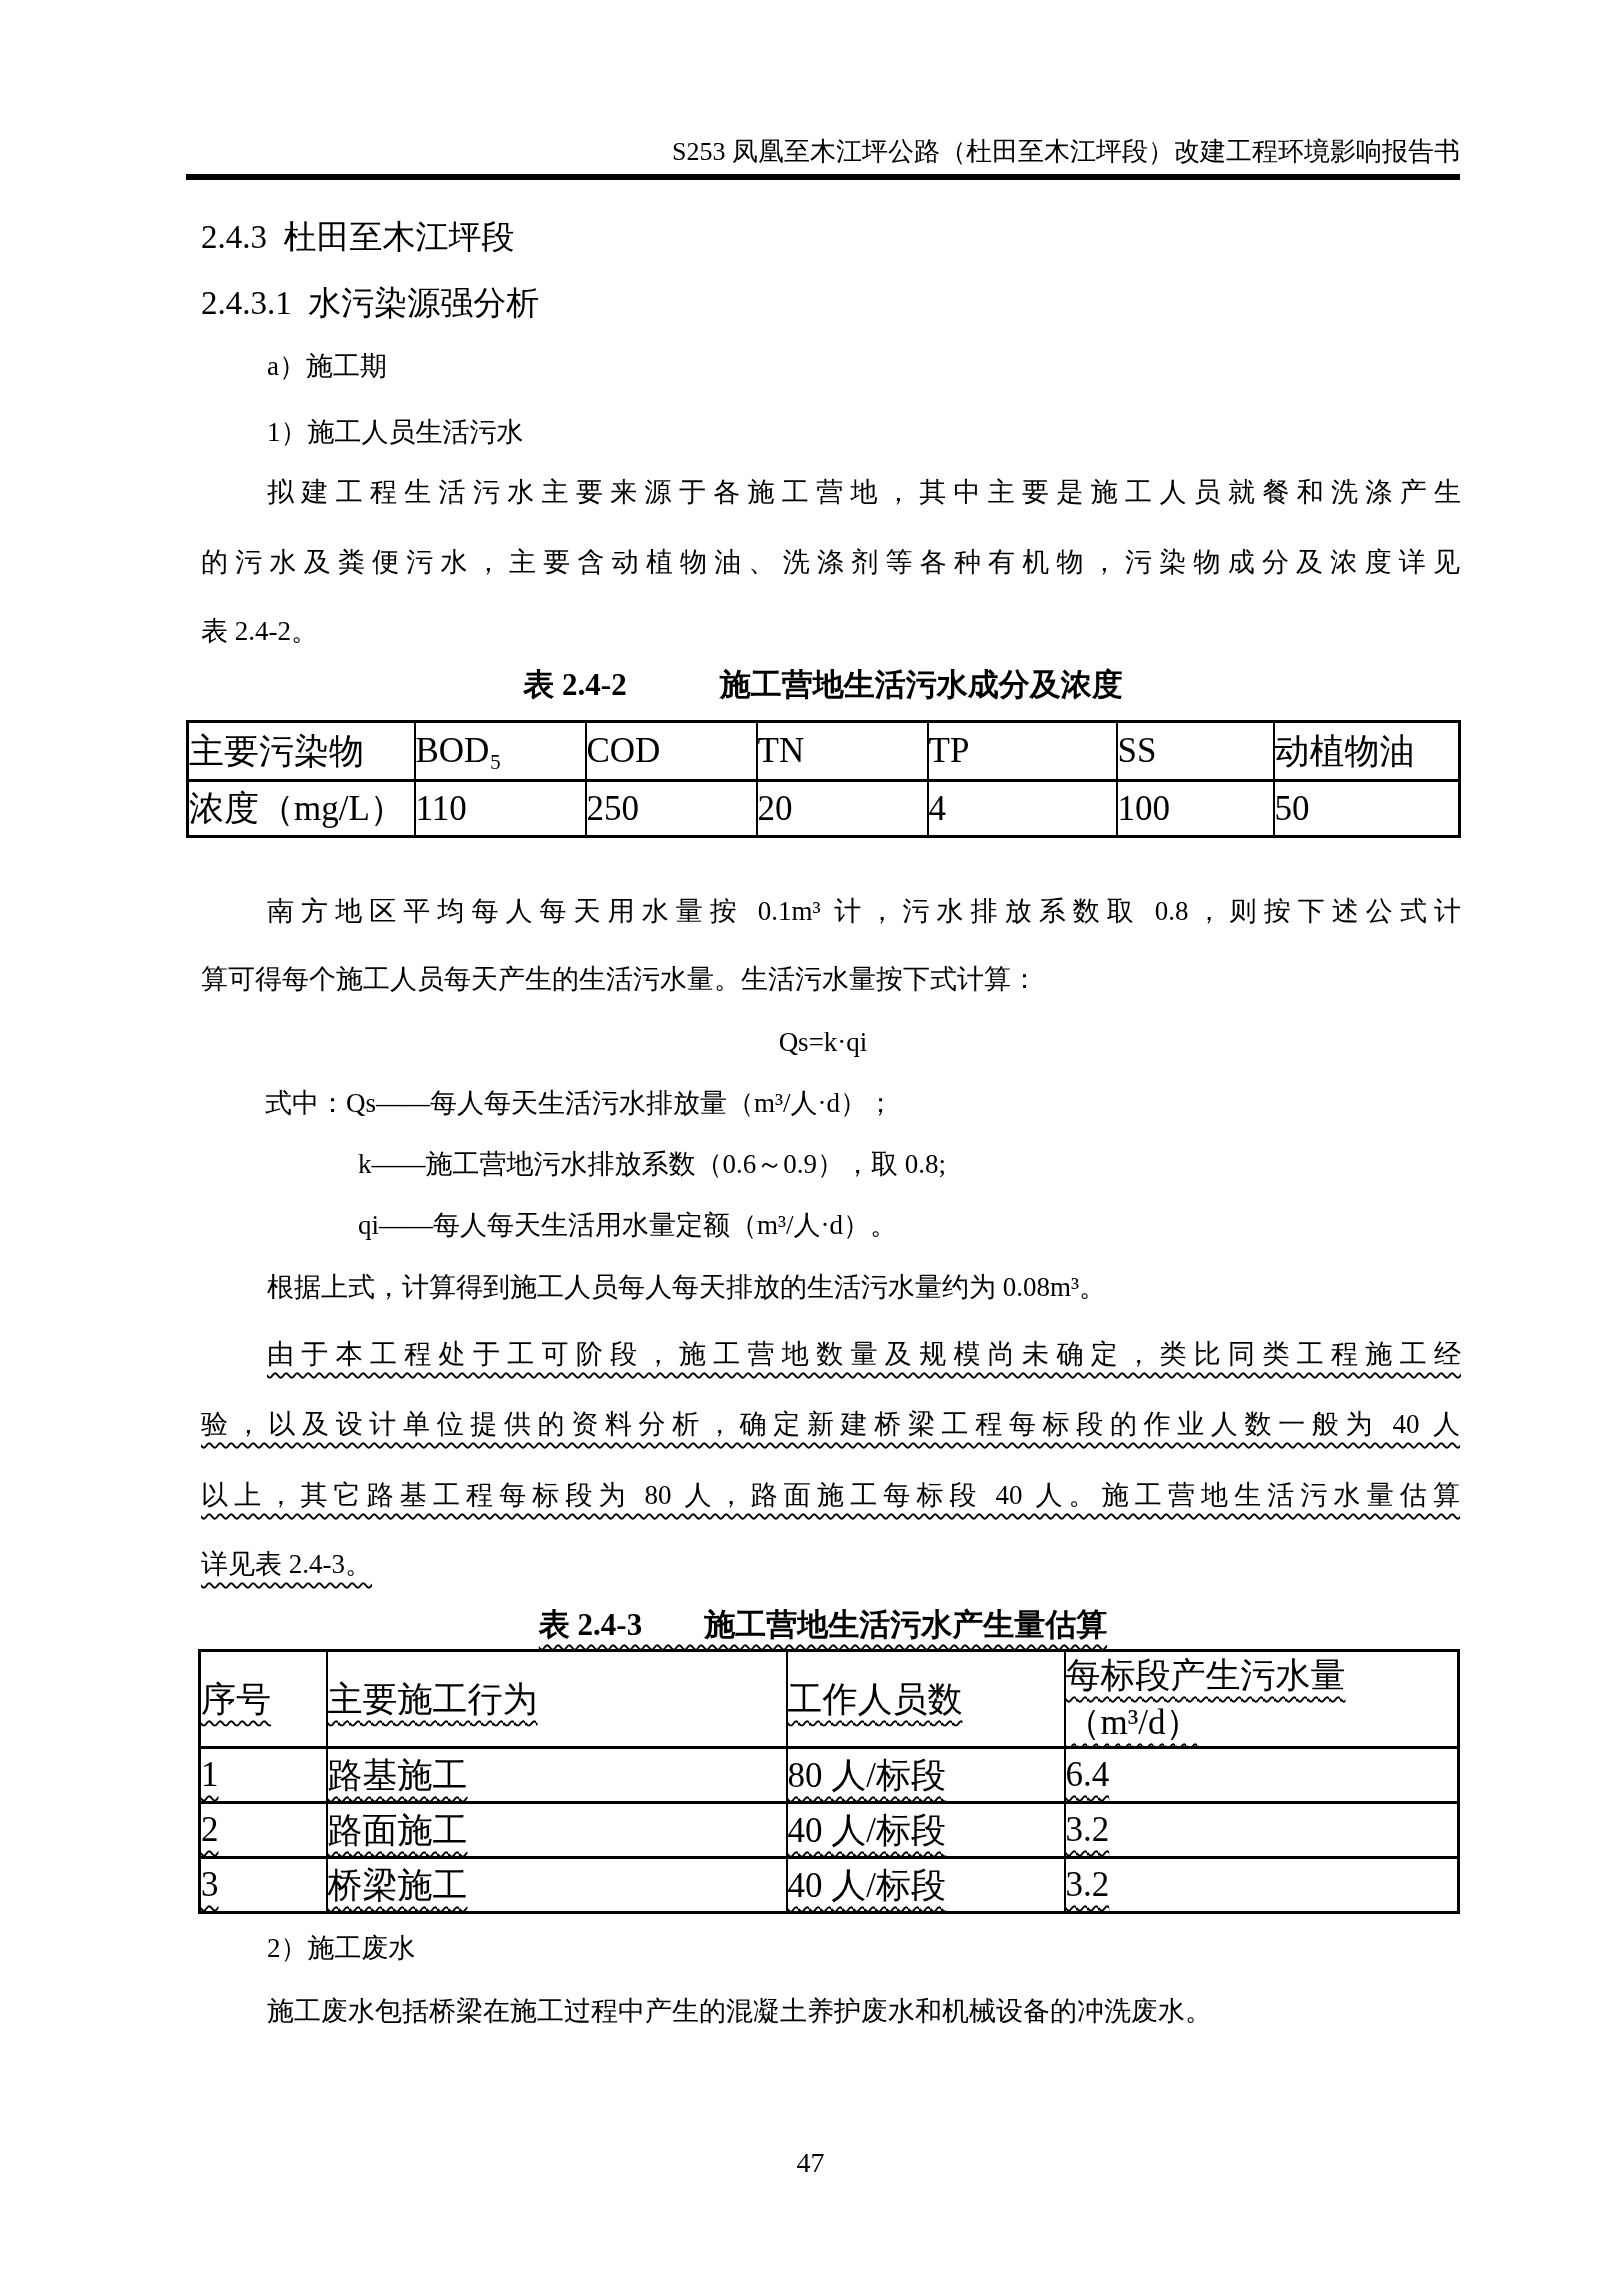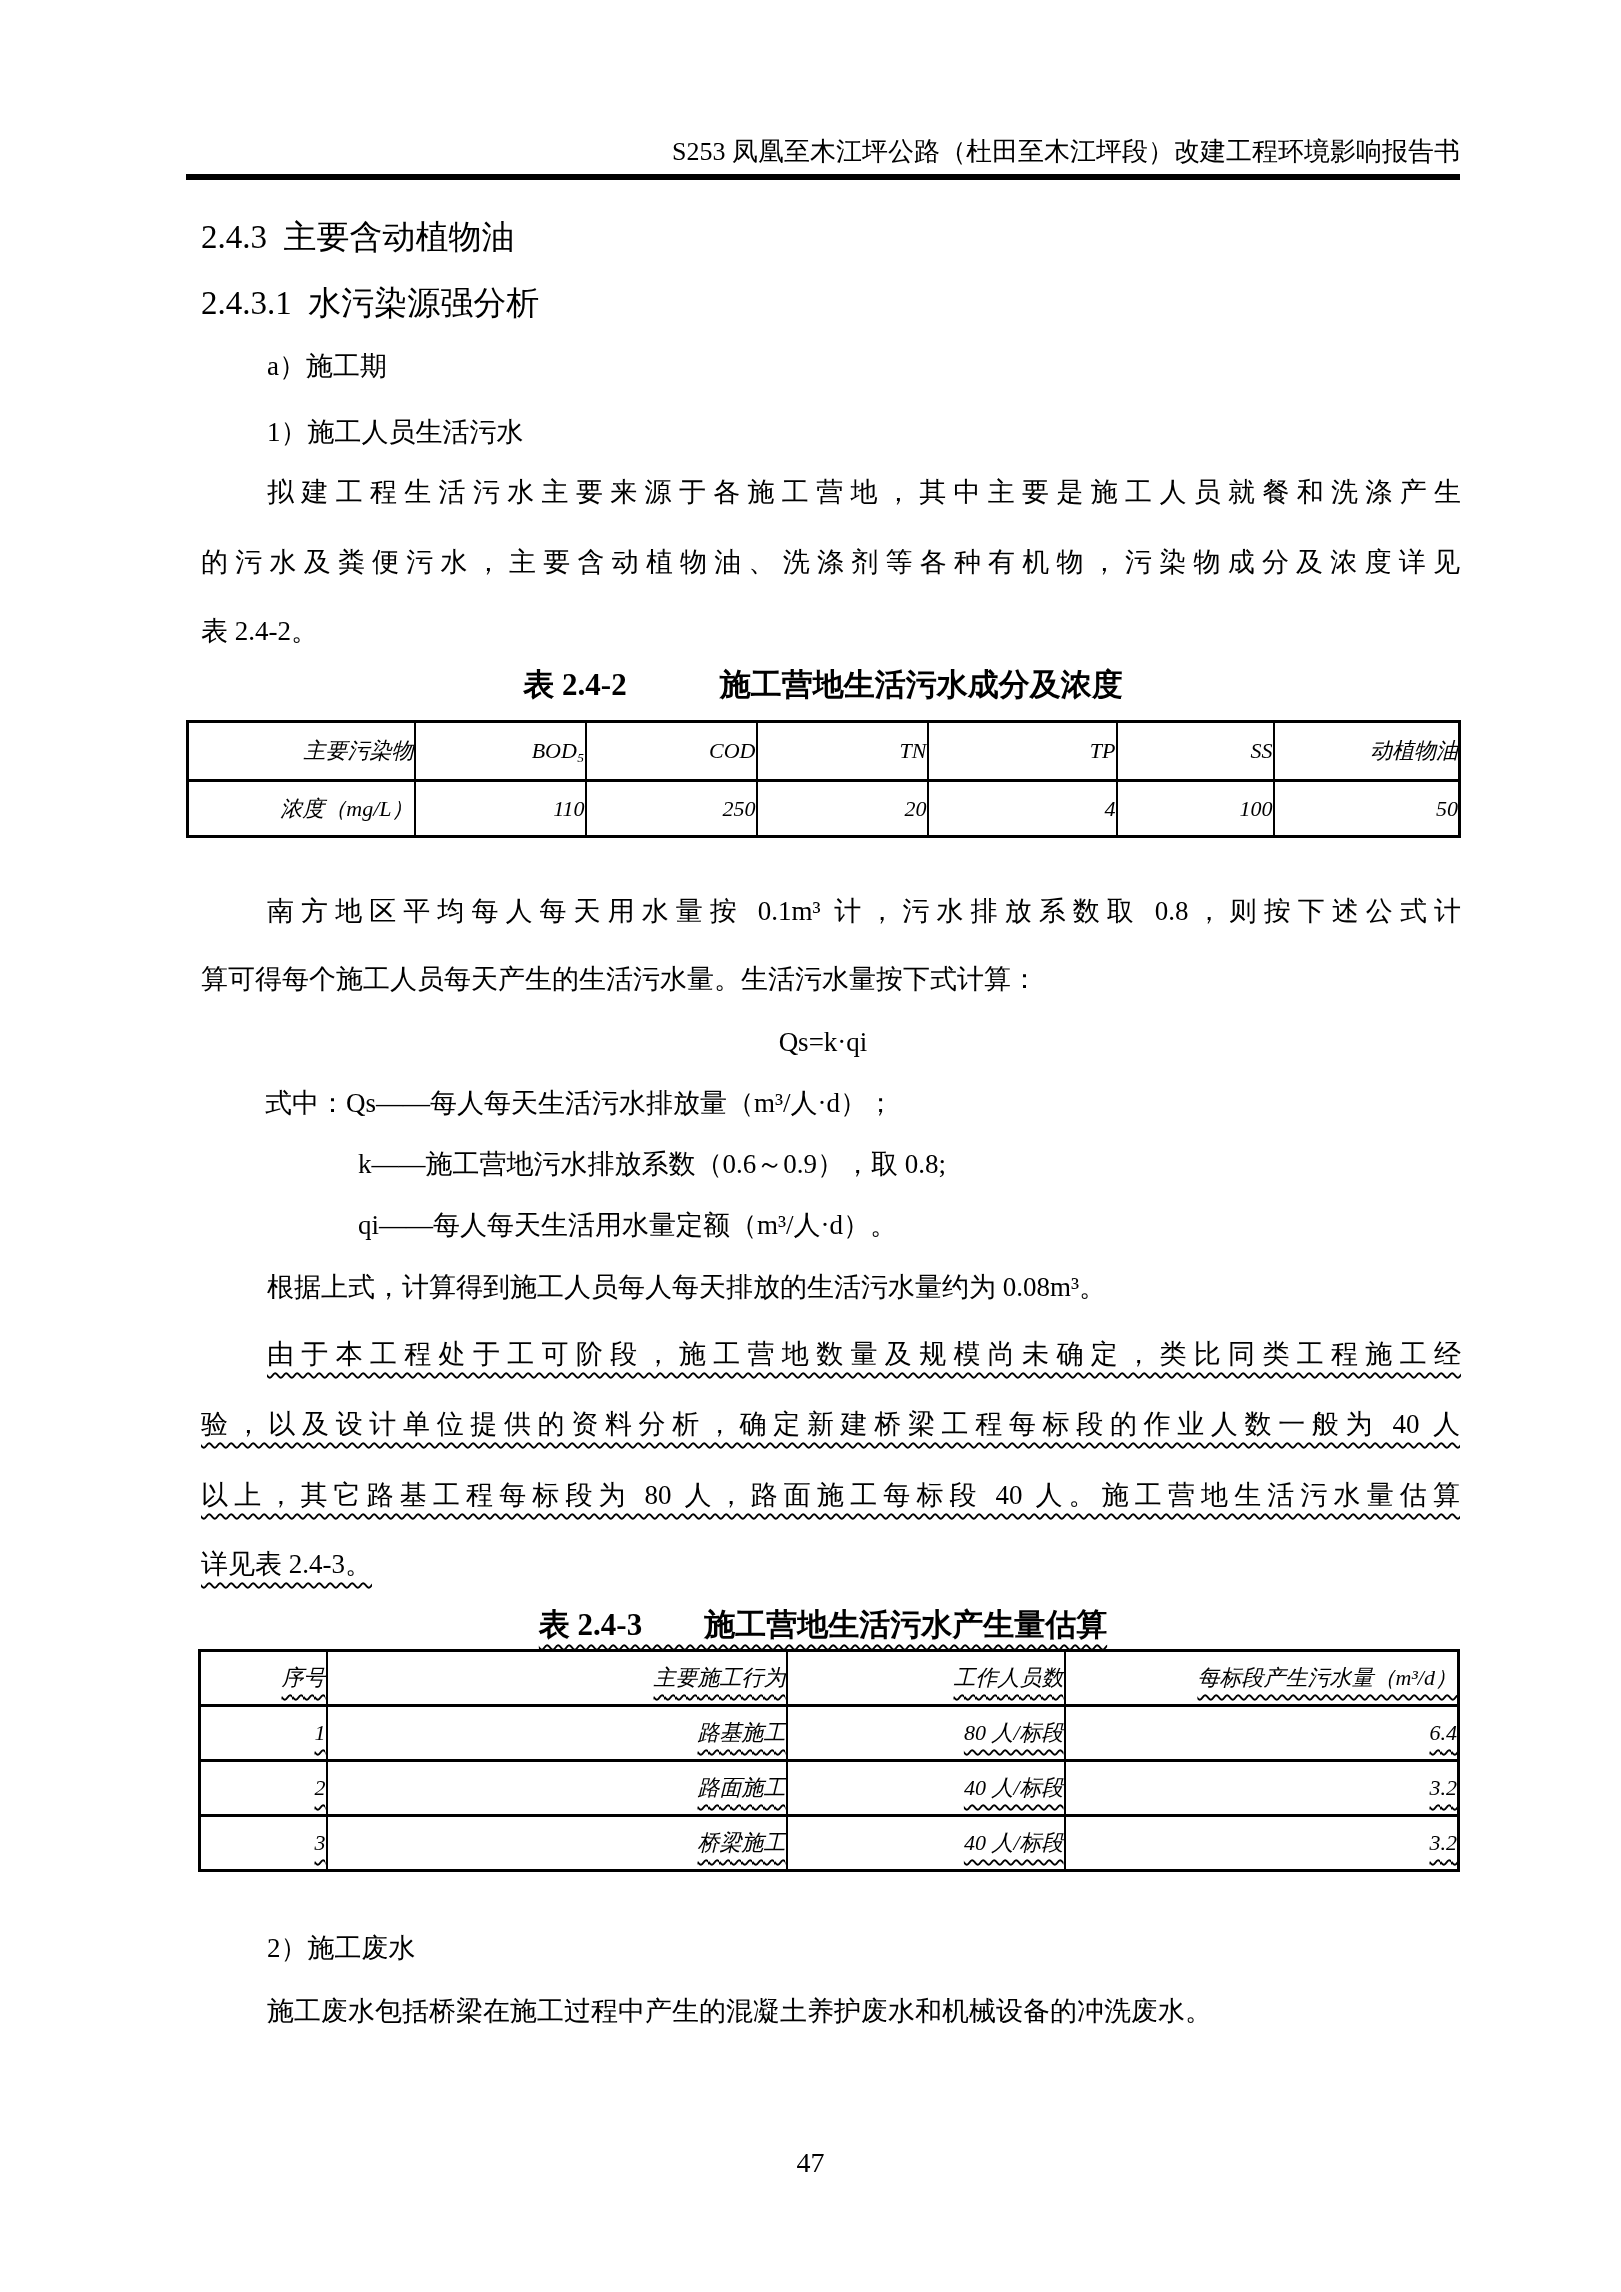--- a/index.html
+++ b/index.html
@@ -39,46 +39,45 @@
   table.doc{
     position:absolute;
     border-collapse:collapse;
     table-layout:fixed;
     border:3.9px solid #000;
   }
   table.doc td{
     border:2.9px solid #000;
     border-top-width:3.9px;
     border-bottom-width:3.9px;
-    text-align:right;
+    text-align:left;
     vertical-align:middle;
-    font-size:22px;
+    font-size:35px;
     padding:0;
     overflow:hidden;
-    font-style:italic;
   }
   #table1 tr.hrow{height:59px;}
   #table1 tr.drow{height:56px;}
   #table2 tr{height:55px;}
   .footer-num{
     position:absolute;
     left:0;width:1621px;
     text-align:center;
     font-size:28px;
   }
 </style>
 </head>
 <body>
 
 <div class="page">
 
   <div class="line small" style="top:137px; right:161px;">S253 凤凰至木江坪公路（杜田至木江坪段）改建工程环境影响报告书</div>
   <div class="rule" style="top:174px; left:186px; width:1274px; height:5.9px;"></div>
 
-  <div class="line" style="top:218px; left:201px; font-size:33px;">2.4.3  主要含动植物油</div>
+  <div class="line" style="top:218px; left:201px; font-size:33px;">2.4.3  杜田至木江坪段</div>
   <div class="line" style="top:284px; left:201px; font-size:33px;">2.4.3.1  水污染源强分析</div>
   <div class="line" style="top:351px; left:267px;">a）施工期</div>
   <div class="line" style="top:417px; left:267px;">1）施工人员生活污水</div>
 
   <div class="line just" style="top:477px; left:267px; width:1194px;">拟建工程生活污水主要来源于各施工营地，其中主要是施工人员就餐和洗涤产生</div>
   <div class="line just" style="top:547px; left:201px; width:1259px;">的污水及粪便污水，主要含动植物油、洗涤剂等各种有机物，污染物成分及浓度详见</div>
   <div class="line" style="top:616px; left:201px;">表 2.4-2。</div>
 
   <div class="line center bold" style="top:667px; left:186px; width:1274px; font-size:31px;">表 2.4-2　　　施工营地生活污水成分及浓度</div>
 

